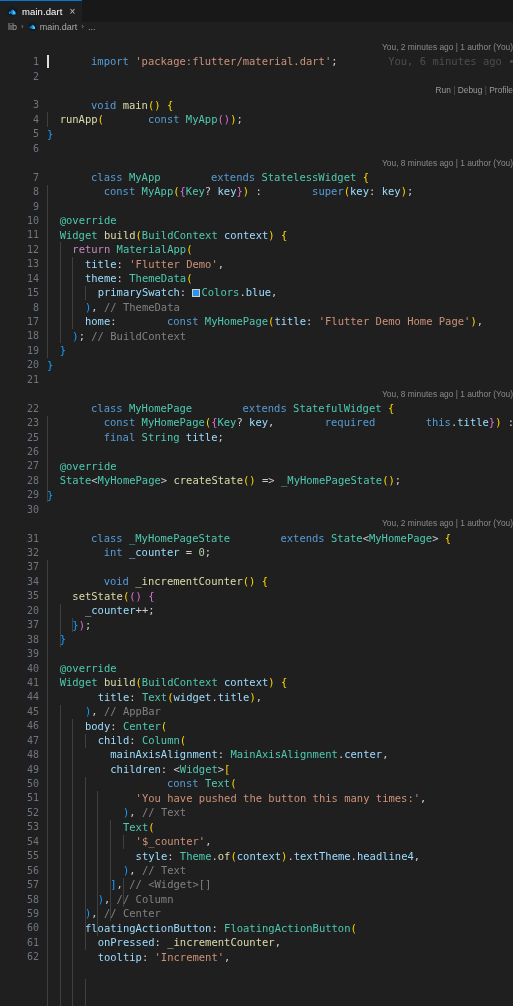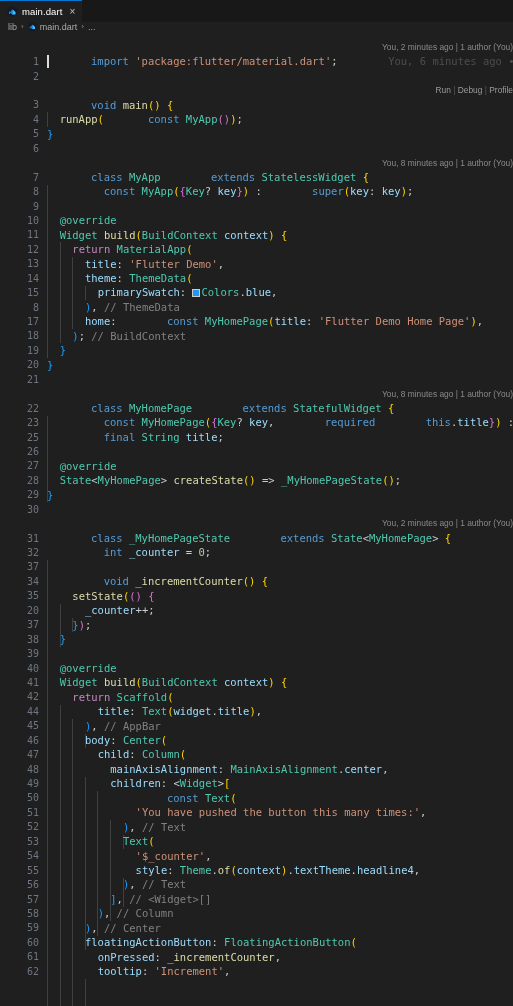--- a/index.html
+++ b/index.html
@@ -205,21 +205,20 @@
         <div class="row"><div class="gutter"><span>32</span></div><div class="code"><span class="punc"> </span><span class="punc"> </span><span class="kw">int</span><span class="punc"> </span><span class="var">_counter</span><span class="punc"> </span><span class="punc">=</span><span class="punc"> </span><span class="num">0</span><span class="punc">;</span></div></div>
         <div class="row"><div class="gutter"><span>37</span></div><div class="code"></div></div>
         <div class="row"><div class="gutter"><span>34</span></div><div class="code"><span class="punc"> </span><span class="punc"> </span><span class="kw">void</span><span class="punc"> </span><span class="fn">_incrementCounter</span><span class="br1">(</span><span class="br1">)</span><span class="punc"> </span><span class="br1">{</span></div></div>
         <div class="row"><div class="gutter"><span>35</span></div><div class="code"><span class="punc"> </span><span class="punc"> </span><span class="punc"> </span><span class="punc"> </span><span class="fn">setState</span><span class="br1">(</span><span class="br2">(</span><span class="br2">)</span><span class="punc"> </span><span class="br2">{</span></div></div>
         <div class="row"><div class="gutter"><span>20</span></div><div class="code"><span class="punc"> </span><span class="punc"> </span><span class="punc"> </span><span class="punc"> </span><span class="punc"> </span><span class="punc"> </span><span class="var">_counter</span><span class="punc">+</span><span class="punc">+</span><span class="punc">;</span></div></div>
         <div class="row"><div class="gutter"><span>37</span></div><div class="code"><span class="punc"> </span><span class="punc"> </span><span class="punc"> </span><span class="punc"> </span><span class="br3">}</span><span class="br2">)</span><span class="punc">;</span></div></div>
         <div class="row"><div class="gutter"><span>38</span></div><div class="code"><span class="punc"> </span><span class="punc"> </span><span class="br3">}</span></div></div>
         <div class="row"><div class="gutter"><span>39</span></div><div class="code"></div></div>
         <div class="row"><div class="gutter"><span>40</span></div><div class="code"><span class="punc"> </span><span class="punc"> </span><span class="ann">@</span><span class="ann">override</span></div></div>
         <div class="row"><div class="gutter"><span>41</span></div><div class="code"><span class="punc"> </span><span class="punc"> </span><span class="typ">Widget</span><span class="punc"> </span><span class="fn">build</span><span class="br1">(</span><span class="typ">BuildContext</span><span class="punc"> </span><span class="var">context</span><span class="br1">)</span><span class="punc"> </span><span class="br1">{</span></div></div>
-        <div class="row"><div class="gutter"><span>42</span></div><div class="code"><span class="punc"> </span><span class="punc"> </span><span class="punc"> </span><span class="punc"> </span><span class="kwp">return</span><span class="punc"> </span><span class="typ">Scaffold</span><span class="br1">(</span></div></div>
         <div class="row"><div class="gutter"><span>44</span></div><div class="code"><span class="punc"> </span><span class="punc"> </span><span class="punc"> </span><span class="punc"> </span><span class="punc"> </span><span class="punc"> </span><span class="punc"> </span><span class="punc"> </span><span class="var">title</span><span class="punc">:</span><span class="punc"> </span><span class="typ">Text</span><span class="br1">(</span><span class="var">widget</span><span class="punc">.</span><span class="var">title</span><span class="br1">)</span><span class="punc">,</span></div></div>
         <div class="row"><div class="gutter"><span>45</span></div><div class="code"><span class="punc"> </span><span class="punc"> </span><span class="punc"> </span><span class="punc"> </span><span class="punc"> </span><span class="punc"> </span><span class="br3">)</span><span class="punc">,</span><span class="punc"> </span><span class="cmtg">// AppBar</span></div></div>
         <div class="row"><div class="gutter"><span>46</span></div><div class="code"><span class="punc"> </span><span class="punc"> </span><span class="punc"> </span><span class="punc"> </span><span class="punc"> </span><span class="punc"> </span><span class="var">body</span><span class="punc">:</span><span class="punc"> </span><span class="typ">Center</span><span class="br1">(</span></div></div>
         <div class="row"><div class="gutter"><span>47</span></div><div class="code"><span class="punc"> </span><span class="punc"> </span><span class="punc"> </span><span class="punc"> </span><span class="punc"> </span><span class="punc"> </span><span class="punc"> </span><span class="punc"> </span><span class="var">child</span><span class="punc">:</span><span class="punc"> </span><span class="typ">Column</span><span class="br1">(</span></div></div>
         <div class="row"><div class="gutter"><span>48</span></div><div class="code"><span class="punc"> </span><span class="punc"> </span><span class="punc"> </span><span class="punc"> </span><span class="punc"> </span><span class="punc"> </span><span class="punc"> </span><span class="punc"> </span><span class="punc"> </span><span class="punc"> </span><span class="var">mainAxisAlignment</span><span class="punc">:</span><span class="punc"> </span><span class="typ">MainAxisAlignment</span><span class="punc">.</span><span class="var">center</span><span class="punc">,</span></div></div>
         <div class="row"><div class="gutter"><span>49</span></div><div class="code"><span class="punc"> </span><span class="punc"> </span><span class="punc"> </span><span class="punc"> </span><span class="punc"> </span><span class="punc"> </span><span class="punc"> </span><span class="punc"> </span><span class="punc"> </span><span class="punc"> </span><span class="var">children</span><span class="punc">:</span><span class="punc"> </span><span class="punc">&lt;</span><span class="typ">Widget</span><span class="punc">&gt;</span><span class="br1">[</span></div></div>
         <div class="row"><div class="gutter"><span>50</span></div><div class="code"><span class="punc"> </span><span class="punc"> </span><span class="punc"> </span><span class="punc"> </span><span class="punc"> </span><span class="punc"> </span><span class="punc"> </span><span class="punc"> </span><span class="punc"> </span><span class="punc"> </span><span class="punc"> </span><span class="punc"> </span><span class="kw">const</span><span class="punc"> </span><span class="typ">Text</span><span class="br1">(</span></div></div>
         <div class="row"><div class="gutter"><span>51</span></div><div class="code"><span class="punc"> </span><span class="punc"> </span><span class="punc"> </span><span class="punc"> </span><span class="punc"> </span><span class="punc"> </span><span class="punc"> </span><span class="punc"> </span><span class="punc"> </span><span class="punc"> </span><span class="punc"> </span><span class="punc"> </span><span class="punc"> </span><span class="punc"> </span><span class="str">'You have pushed the button this many times:'</span><span class="punc">,</span></div></div>
         <div class="row"><div class="gutter"><span>52</span></div><div class="code"><span class="punc"> </span><span class="punc"> </span><span class="punc"> </span><span class="punc"> </span><span class="punc"> </span><span class="punc"> </span><span class="punc"> </span><span class="punc"> </span><span class="punc"> </span><span class="punc"> </span><span class="punc"> </span><span class="punc"> </span><span class="br3">)</span><span class="punc">,</span><span class="punc"> </span><span class="cmtg">// Text</span></div></div>
         <div class="row"><div class="gutter"><span>53</span></div><div class="code"><span class="punc"> </span><span class="punc"> </span><span class="punc"> </span><span class="punc"> </span><span class="punc"> </span><span class="punc"> </span><span class="punc"> </span><span class="punc"> </span><span class="punc"> </span><span class="punc"> </span><span class="punc"> </span><span class="punc"> </span><span class="typ">Text</span><span class="br1">(</span></div></div>

